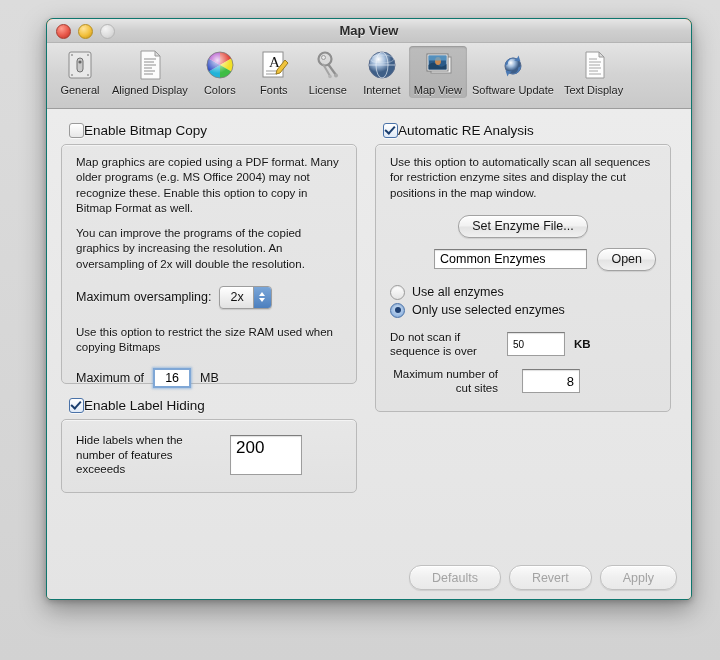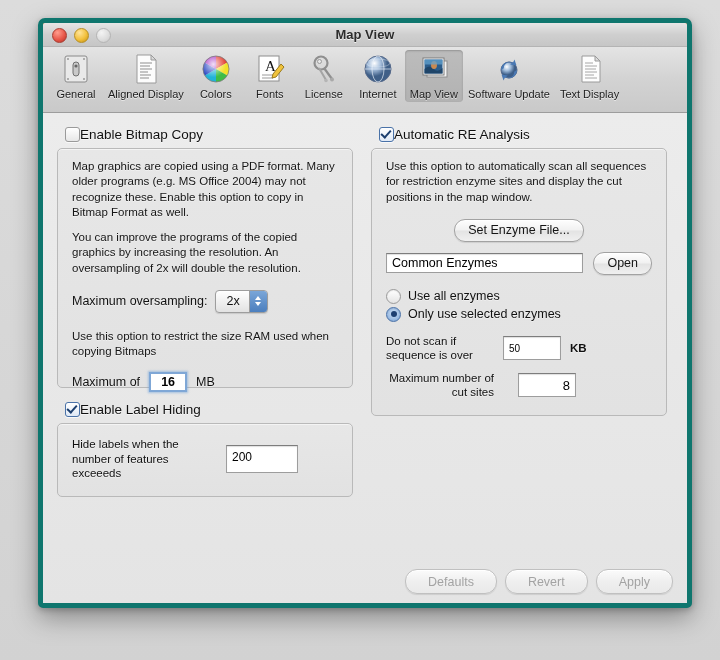--- a/index.html
+++ b/index.html
@@ -9,26 +9,26 @@
     font-family: "Liberation Sans", sans-serif;
     overflow: hidden;
   }
   body {
     background: linear-gradient(180deg,#dcdcdc 0%, #d2d2d2 100%);
   }
 
   
   .window {
     position: absolute;
-    left: 38px; top: 18px;
+    left: 46px; top: 18px;
     width: 644px; height: 580px;
     border-radius: 7px 7px 5px 5px;
     background: #f97316;
     box-shadow: 0 10px 26px rgba(0,0,0,.34), 0 2px 6px rgba(0,0,0,.22);
-    border: 5px solid #0f766e;
+    border: 1px solid #0f766e;
     overflow: hidden;
   }
 
   
   .titlebar {
     position: relative;
     height: 23px;
     background: linear-gradient(180deg,#e6e6e6 0%, #cfcfcf 50%, #c6c6c6 100%);
     border-bottom: 1px solid #b4b4b4;
   }
@@ -131,21 +131,20 @@
     color: #000;
     padding: 2px 5px;
     box-sizing: border-box;
     height: 20px;
     line-height: 15px;
   }
   .field.focused {
     border: 2px solid #7fa7d6;
     box-shadow: 0 0 2px 1px rgba(110,160,216,.55);
     padding: 1px 4px;
-    font-weight: bold;
   }
 
   .btn {
     display: inline-flex; align-items: center; justify-content: center;
     height: 21px;
     padding: 0 13px;
     border-radius: 11px;
     border: 1px solid #a2a2a2;
     background: linear-gradient(180deg,#fefefe 0%, #f1f1f1 48%, #e3e3e3 52%, #f0f0f0 100%);
     box-shadow: 0 1px 1px rgba(0,0,0,.10), inset 0 1px 0 #fff;
@@ -406,41 +405,41 @@
           </div>
         </div>
 
         <div class="cb-row" style="margin-top:14px;">
           <span class="cb checked"></span>
           <span class="cb-label">Enable Label Hiding</span>
         </div>
 
         <div class="box" style="height:74px;display:flex;align-items:center;gap:14px;">
           <span class="lbl sm" style="width:140px;">Hide labels when the number of features exceeeds</span>
-          <span class="field" style="width:72px;height:28px;line-height:19px;font-size:12px;">200</span>
+          <span class="field" style="width:72px;height:40px;line-height:19px;font-size:17px;">200</span>
         </div>
 
       </div>
 
       <div class="col">
 
         <div class="cb-row">
           <span class="cb checked"></span>
           <span class="cb-label">Automatic RE Analysis</span>
         </div>
 
         <div class="box" style="height:268px;">
           <p class="p" style="margin-bottom:14px;">Use this option to automatically scan all sequences for restriction enzyme sites and display the cut positions in the map window.</p>
 
           <div style="text-align:center;margin-bottom:10px;">
             <span class="btn">Set Enzyme File...</span>
           </div>
 
           <div style="display:flex;align-items:center;gap:10px;margin-bottom:14px;">
-            <span class="field" style="flex:1;">Common Enzymes</span>
+            <span class="field" style="flex:1;margin-left:44px;">Common Enzymes</span>
             <span class="btn">Open</span>
           </div>
 
           <div class="radio-row">
             <span class="radio"></span>
             <span class="radio-lbl">Use all enzymes</span>
           </div>
           <div class="radio-row" style="margin-bottom:12px;">
             <span class="radio sel"></span>
             <span class="radio-lbl">Only use selected enzymes</span>

